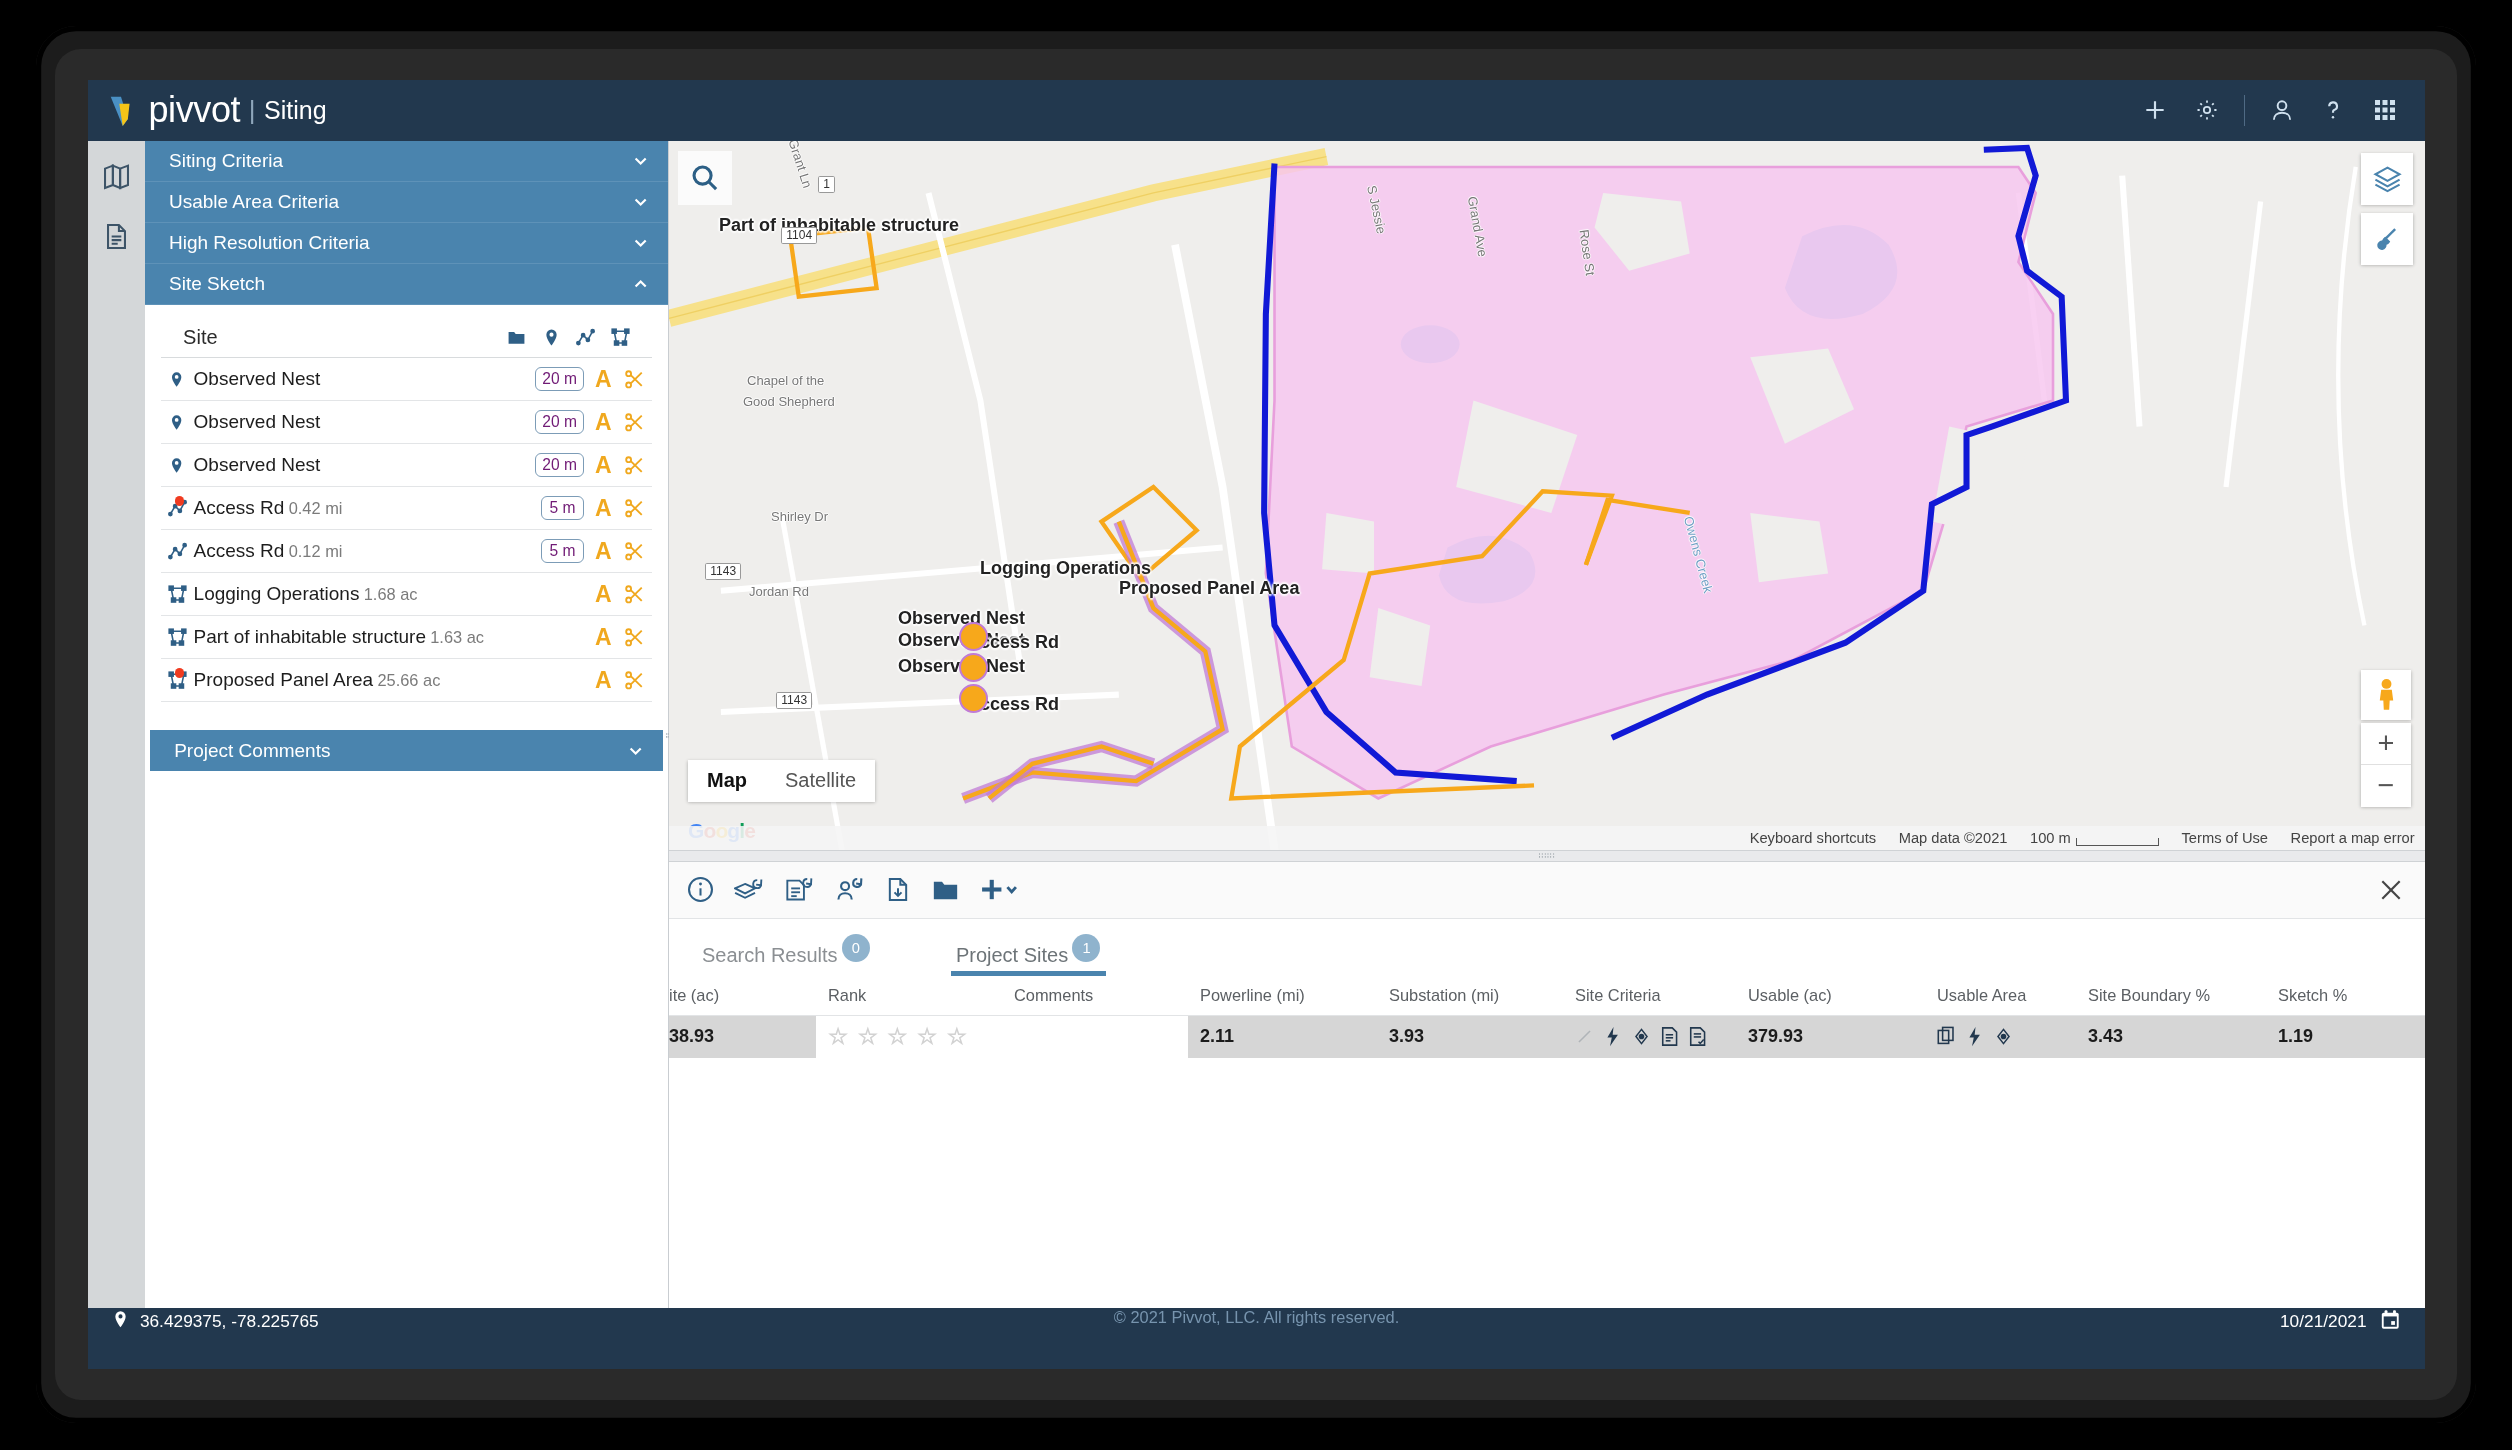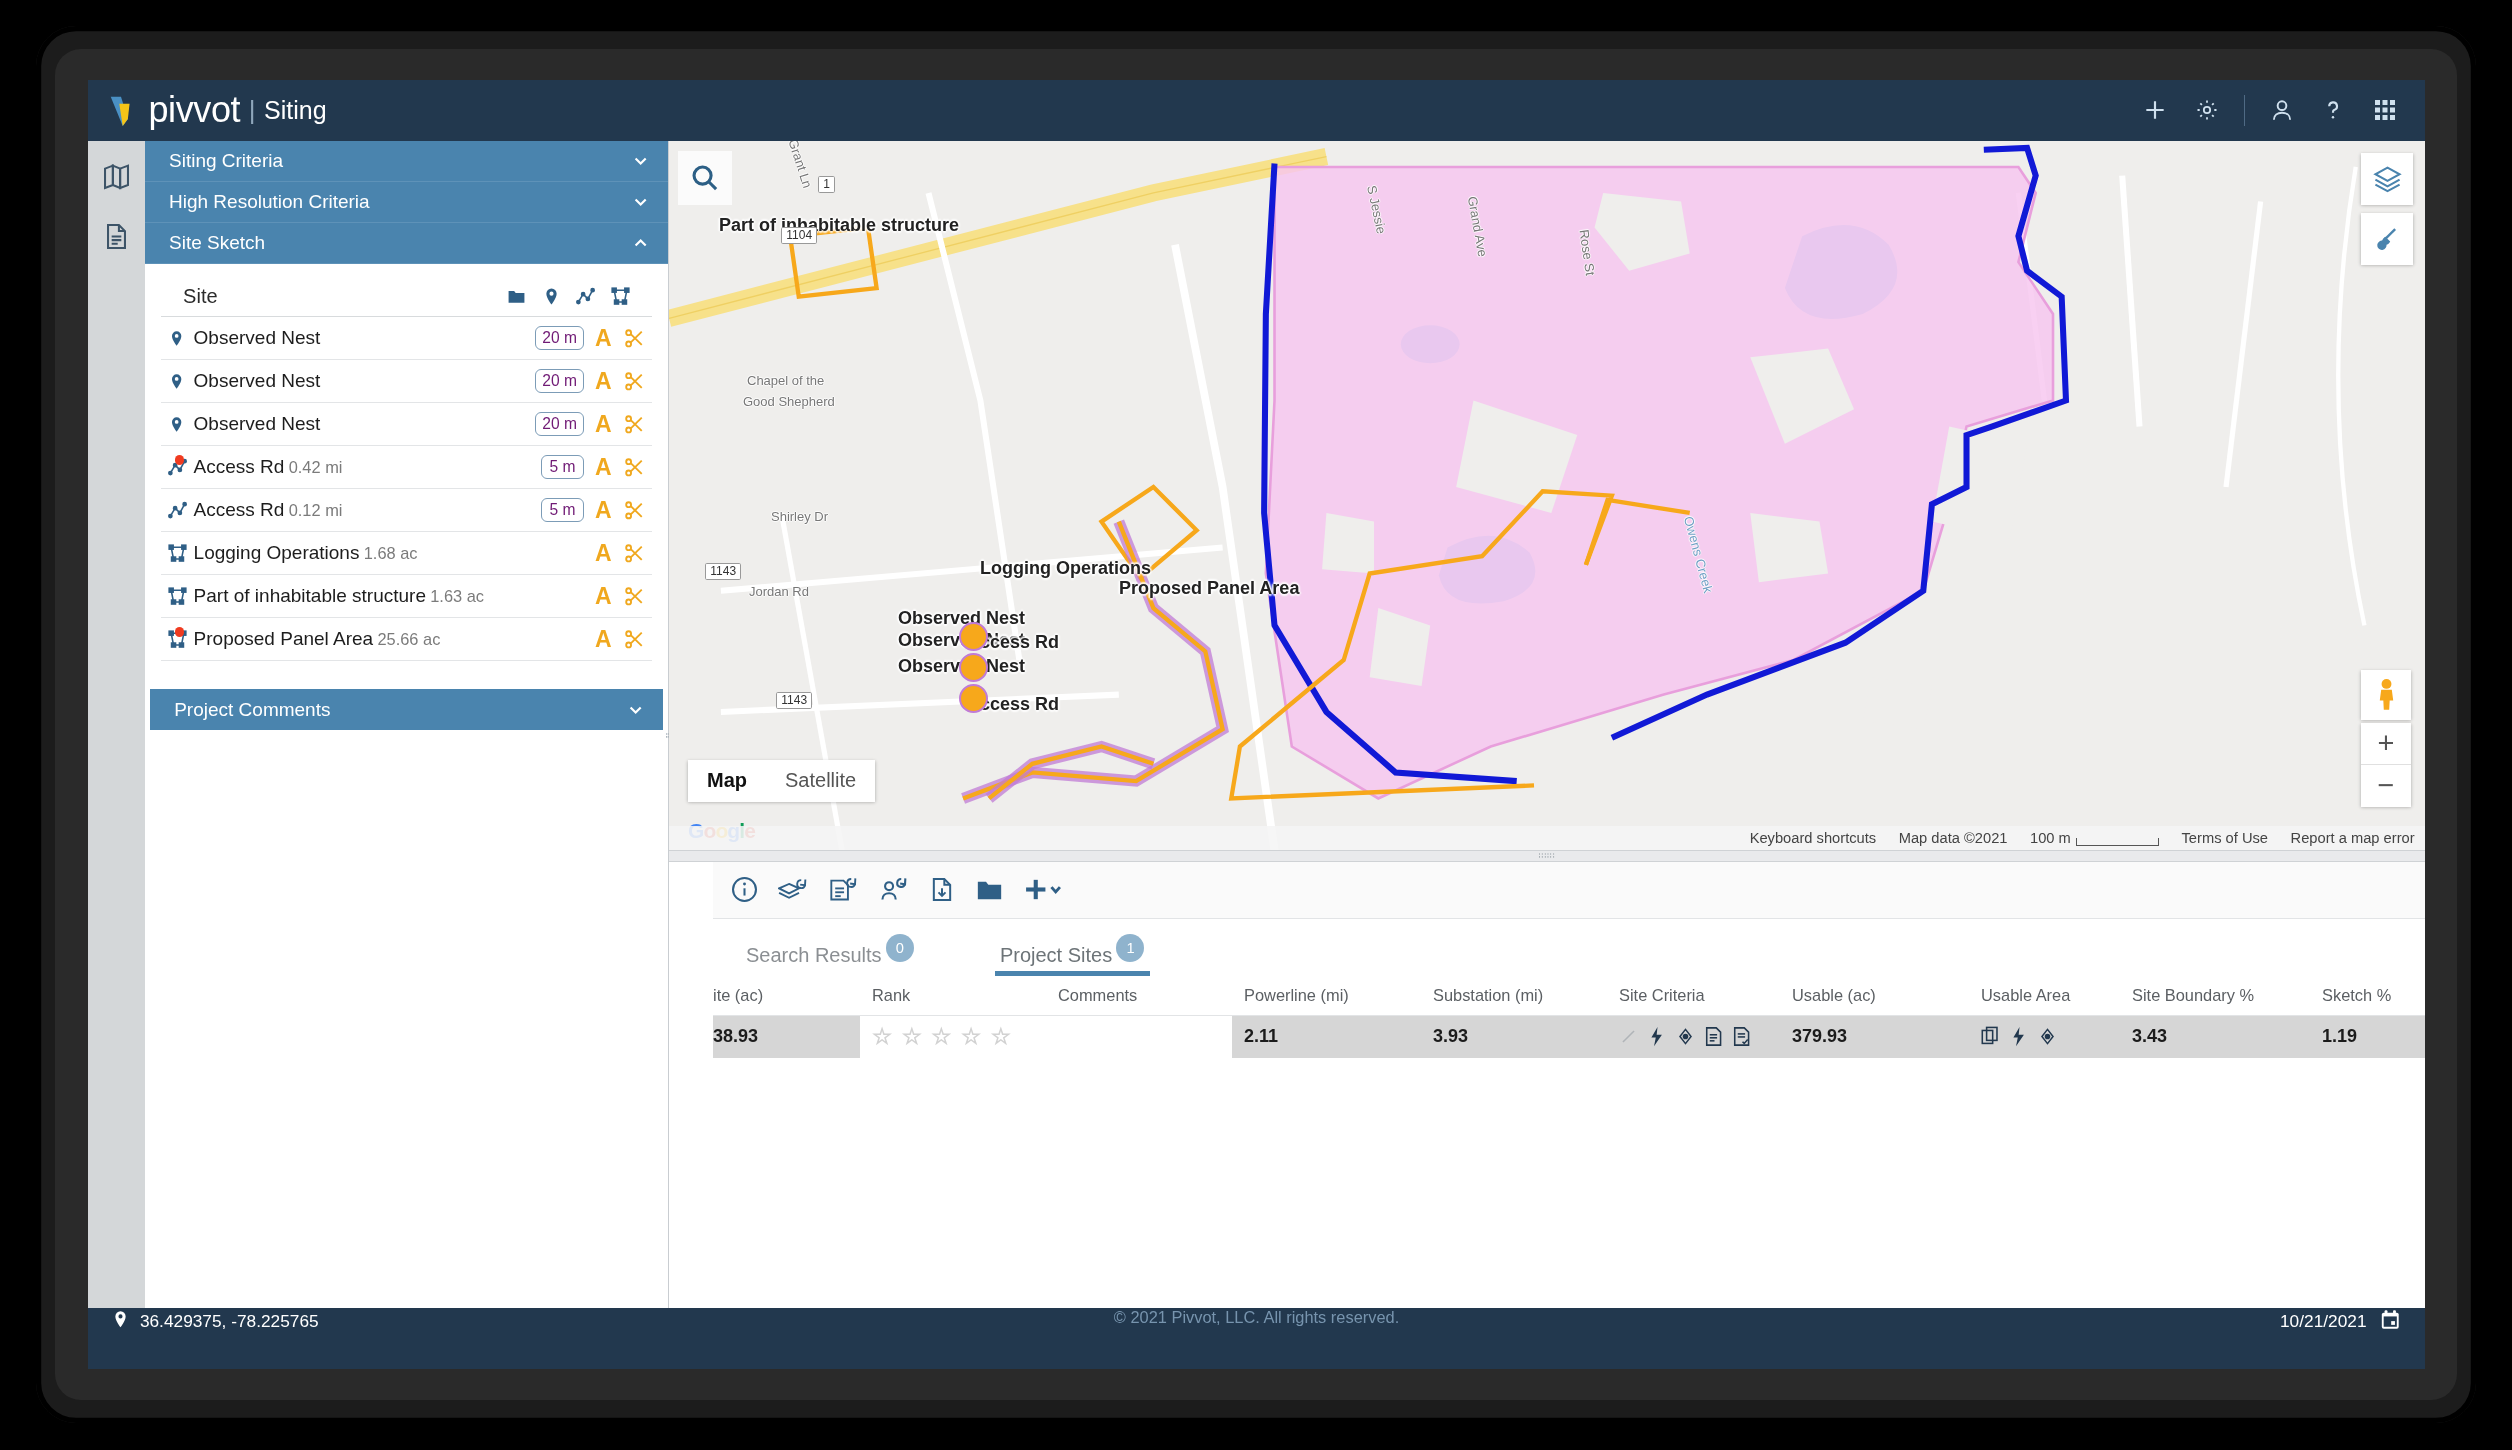--- a/index.html
+++ b/index.html
@@ -238,21 +238,21 @@
     position: absolute; left: 581px; top: 770px;
     width: 1756px; height: 12px; background: #e9eaec;
     border-top: 0.9px solid #cfd2d5; border-bottom: 0.9px solid #cfd2d5;
     display:flex; align-items:center; justify-content:center;
     color:#8e979e; font-size:7px; letter-spacing:0.9px; cursor: row-resize;
   }
 
   
   .bottom {
     position: absolute; left: 581px; top: 782px;
-    width: 1756px; height: 446px; background: #fff; margin-left: 44px;
+    width: 1756px; height: 446px; background: #fff;
   }
   .btoolbar {
     height: 57px; background: #fafafa;
     border-bottom: 0.9px solid #e2e4e6;
     display: flex; align-items: center; padding-left: 17.3px; gap: 19px;
     position: relative;
   }
   .btoolbar .ti { color: #2f5f86; cursor: pointer; display:flex; }
   .close-x {
     position:absolute; right: 21px; top: 50%; transform: translateY(-50%);
@@ -385,20 +385,28 @@
               <line x1="8" y1="15" x2="16" y2="15"></line>
               <line x1="8" y1="18" x2="13" y2="18"></line>
       </svg>
     </span>
   </div>
 
   <div class="panel">
 
     <div class="acc-head">
       <span class="lbl">Siting Criteria</span>
+      <span class="chev">
+        <svg viewBox="0 0 24 24" fill="none" stroke="currentColor" stroke-width="3">
+                <polyline points="5,9 12,16 19,9"></polyline>
+              </svg>
+      </span>
+    </div>
+    <div class="acc-head">
+      <span class="lbl">Usable Area Criteria</span>
       <span class="chev">
         <svg viewBox="0 0 24 24" fill="none" stroke="currentColor" stroke-width="3">
                 <polyline points="5,9 12,16 19,9"></polyline>
               </svg>
       </span>
     </div>
     <div class="acc-head">
       <span class="lbl">High Resolution Criteria</span>
       <span class="chev">
         <svg viewBox="0 0 24 24" fill="none" stroke="currentColor" stroke-width="3">

